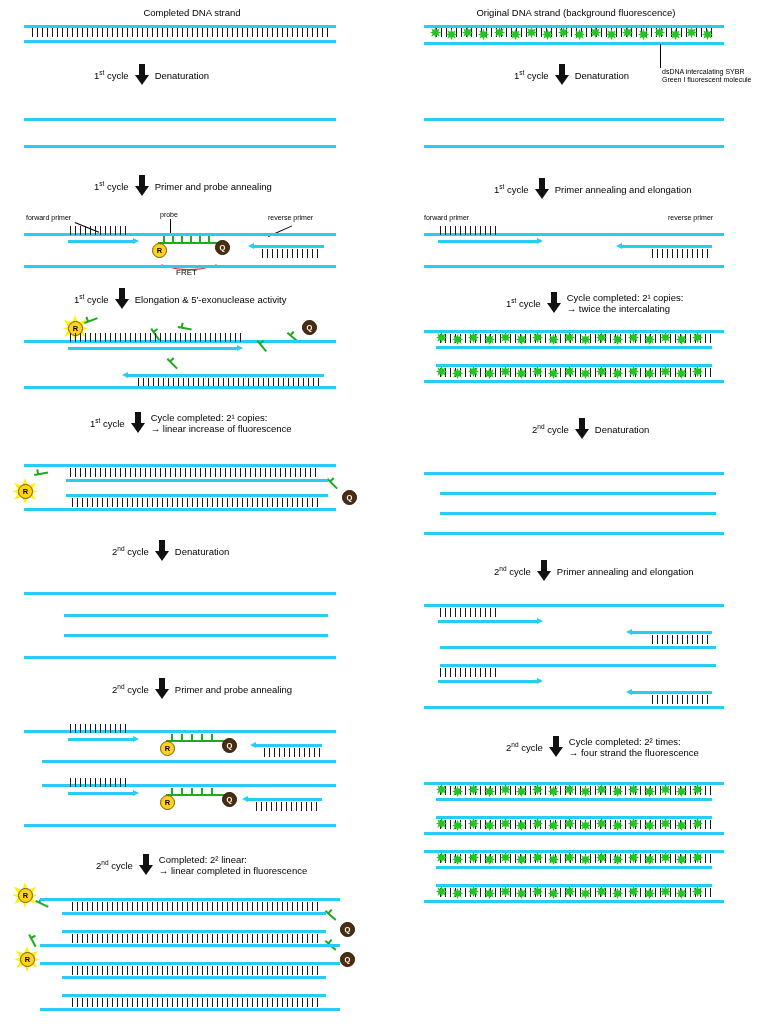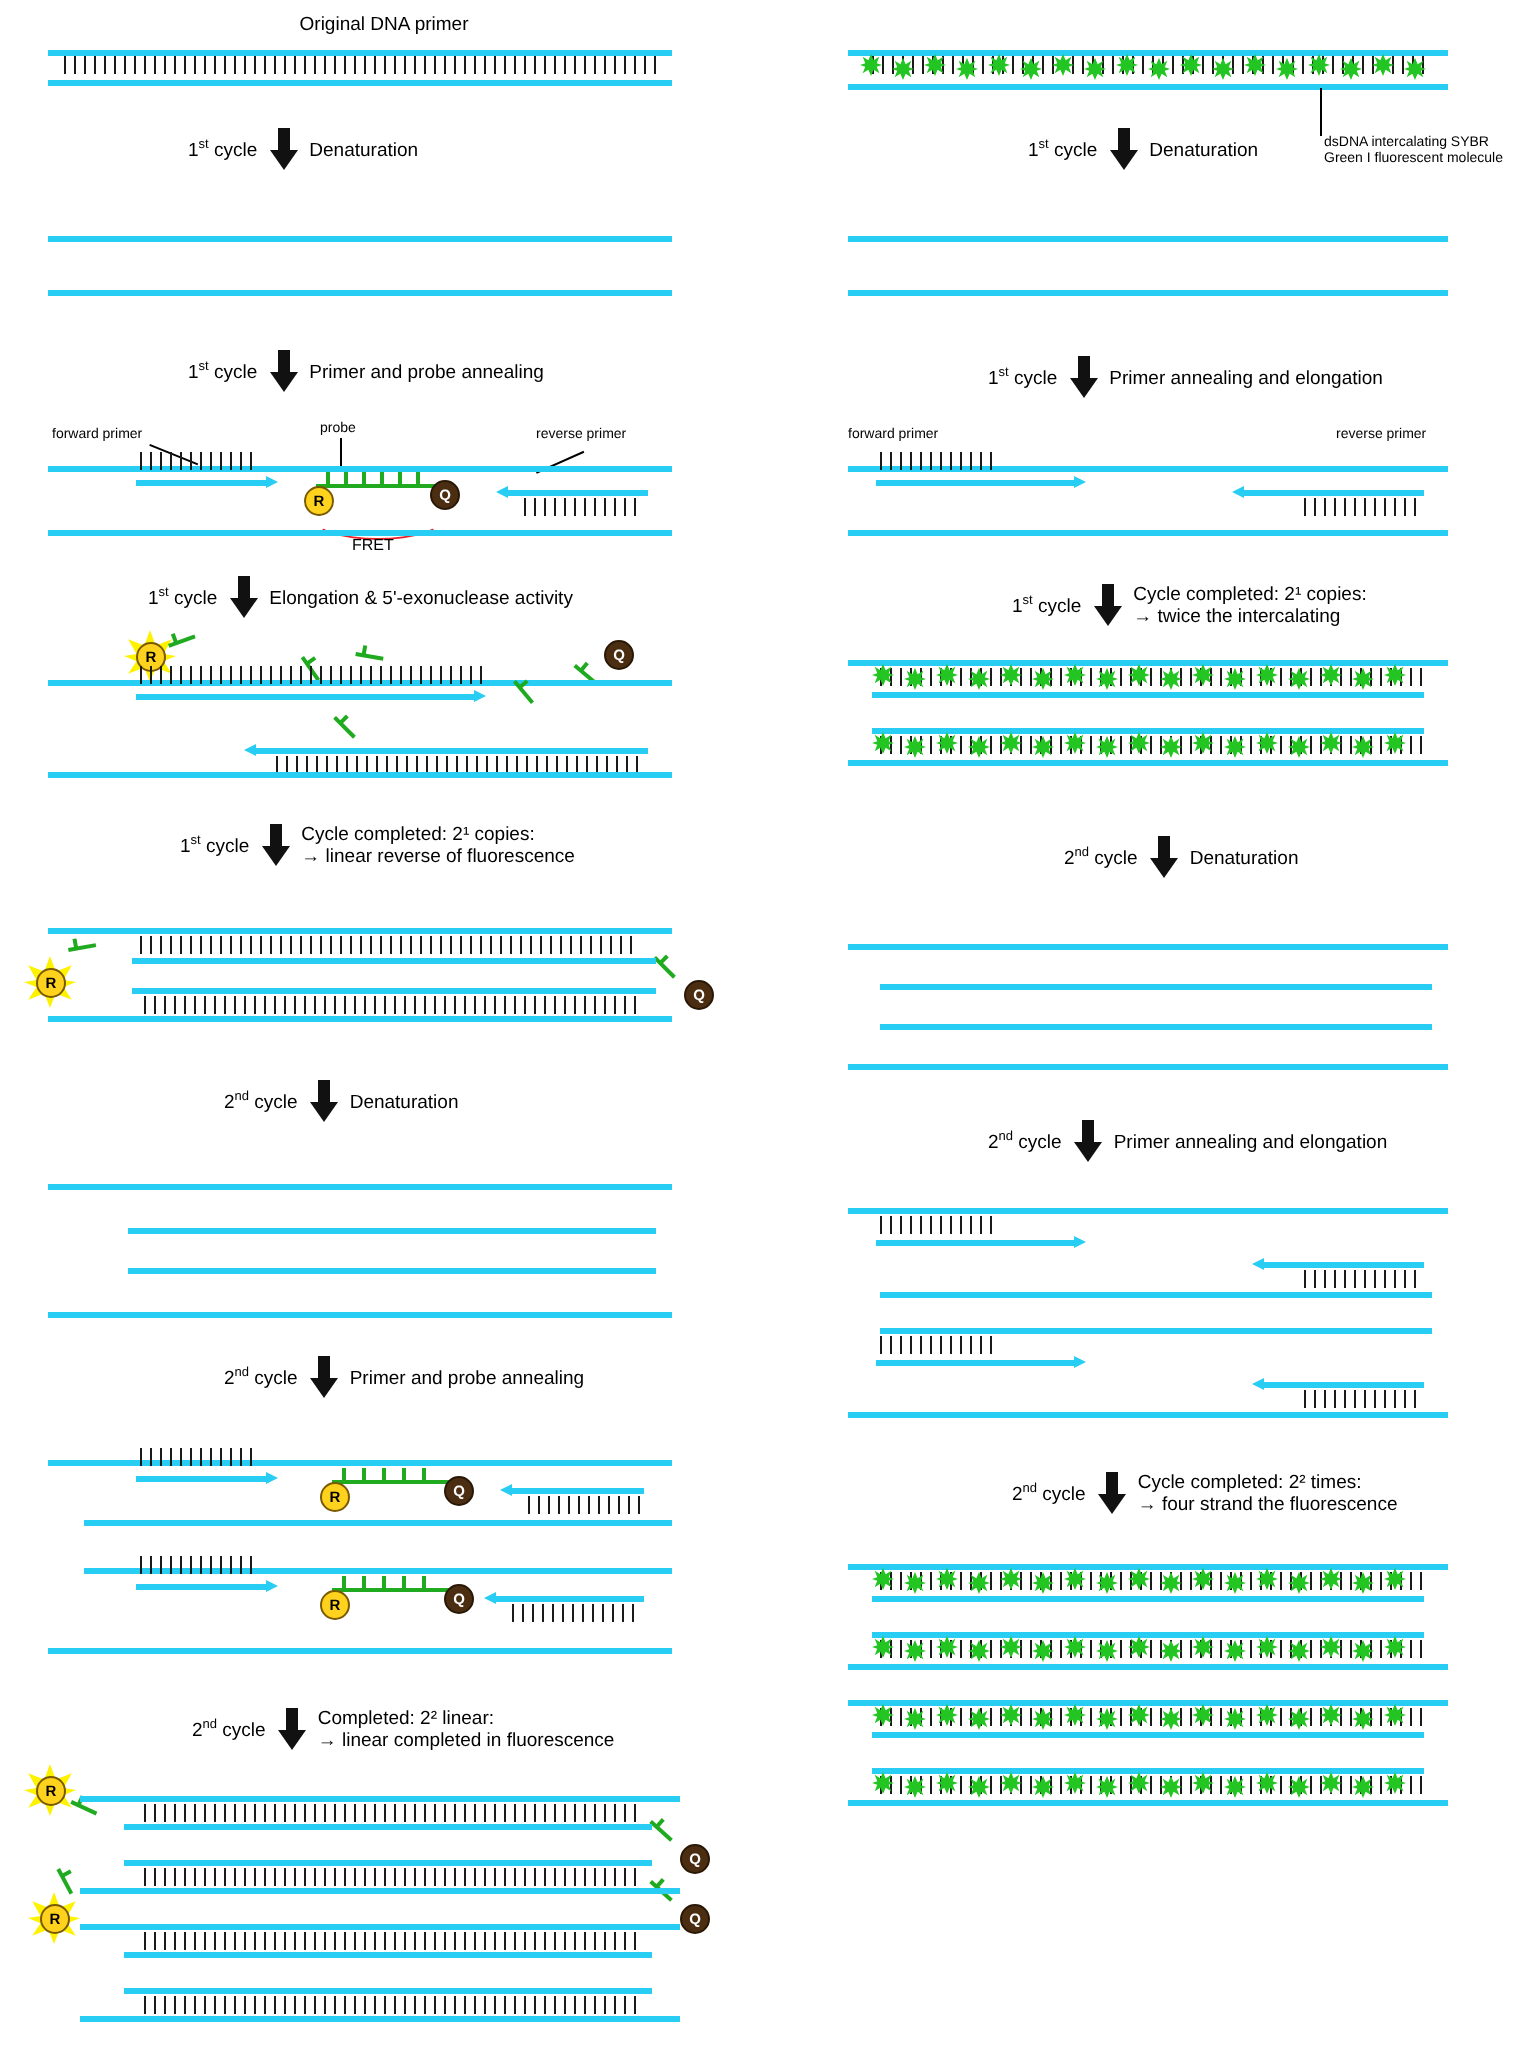--- a/index.html
+++ b/index.html
@@ -197,21 +197,21 @@
     width: 11px; height: 11px;
     background: #22c522;
     clip-path: polygon(50% 0%, 62% 28%, 88% 12%, 76% 42%, 100% 50%, 76% 58%, 88% 88%, 62% 72%, 50% 100%, 38% 72%, 12% 88%, 24% 58%, 0% 50%, 24% 42%, 12% 12%, 38% 28%);
   }
 </style>
 </head>
 <body>
 
 <div class="col" id="left-column">
 
-  <div class="panel-title" style="top:7px;">Original DNA primer</div>
+  <div class="panel-title" style="top:7px;">Completed DNA strand</div>
 
   <div class="strand" style="left:24px; top:25px; width:312px;"></div>
   <div class="ticks" style="left:32px; top:28px; width:296px;">
       <i style="left:0px"></i>
       <i style="left:5px"></i>
       <i style="left:10px"></i>
       <i style="left:15px"></i>
       <i style="left:20px"></i>
       <i style="left:25px"></i>
       <i style="left:30px"></i>
@@ -441,21 +441,21 @@
       <i style="left:175px"></i>
       <i style="left:180px"></i>
     </div>
   <div class="strand" style="left:24px; top:386px; width:312px;"></div>
 
   <div class="step" style="left:90px; top:412px;">
     <span class="cyc"><span>1</span><sup>st</sup> <span>cycle</span></span>
     <span class="big-arrow"></span>
     <span class="step-text">
       <span>Cycle completed: 2¹ copies:</span>
-      <span class="l2">→ linear reverse of fluorescence</span>
+      <span class="l2">→ linear increase of fluorescence</span>
     </span>
   </div>
 
   <div class="glow" style="left:12px; top:478px;">
     <div class="star"></div>
     <div class="core">R</div>
   </div>
   <div class="frag" style="left:34px; top:474px; transform:rotate(-10deg);"></div>
   <div class="quencher" style="left:342px; top:490px;">Q</div>
   <div class="frag" style="left:328px; top:478px; transform:rotate(45deg);"></div>
@@ -913,20 +913,21 @@
       <i style="left:230px"></i>
       <i style="left:235px"></i>
       <i style="left:240px"></i>
       <i style="left:245px"></i>
     </div>
   <div class="strand" style="left:40px; top:1008px; width:300px;"></div>
 </div>
 
 <div class="col" id="right-column">
 
+  <div class="panel-title" style="top:7px;">Original DNA strand (background fluorescence)</div>
 
   <div class="strand" style="left:40px; top:25px; width:300px;"></div>
   <div class="ticks sybr-row-1" style="left:52px; top:28px; width:276px;">
       <i style="left:0px"></i>
       <i style="left:5px"></i>
       <i style="left:10px"></i>
       <i style="left:15px"></i>
       <i style="left:20px"></i>
       <i style="left:25px"></i>
       <i style="left:30px"></i>

